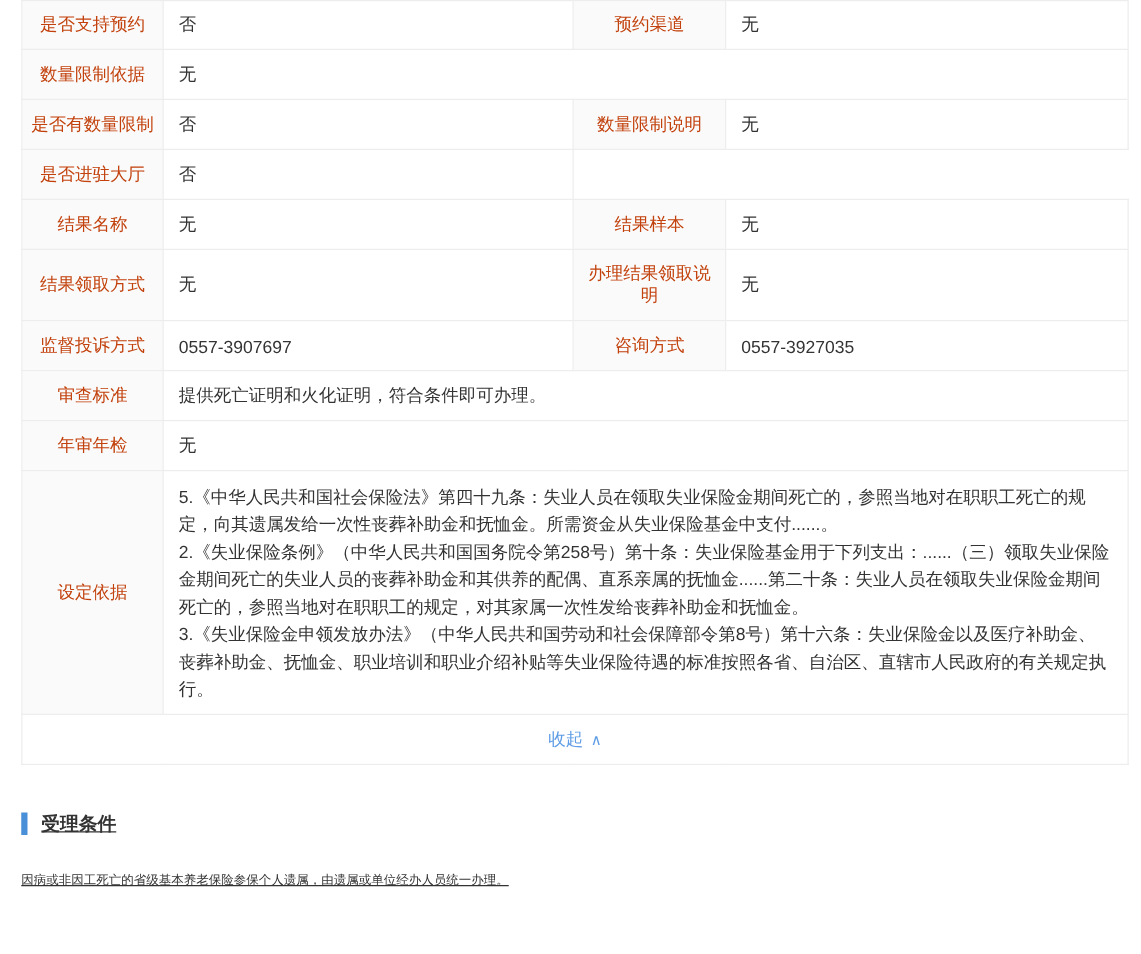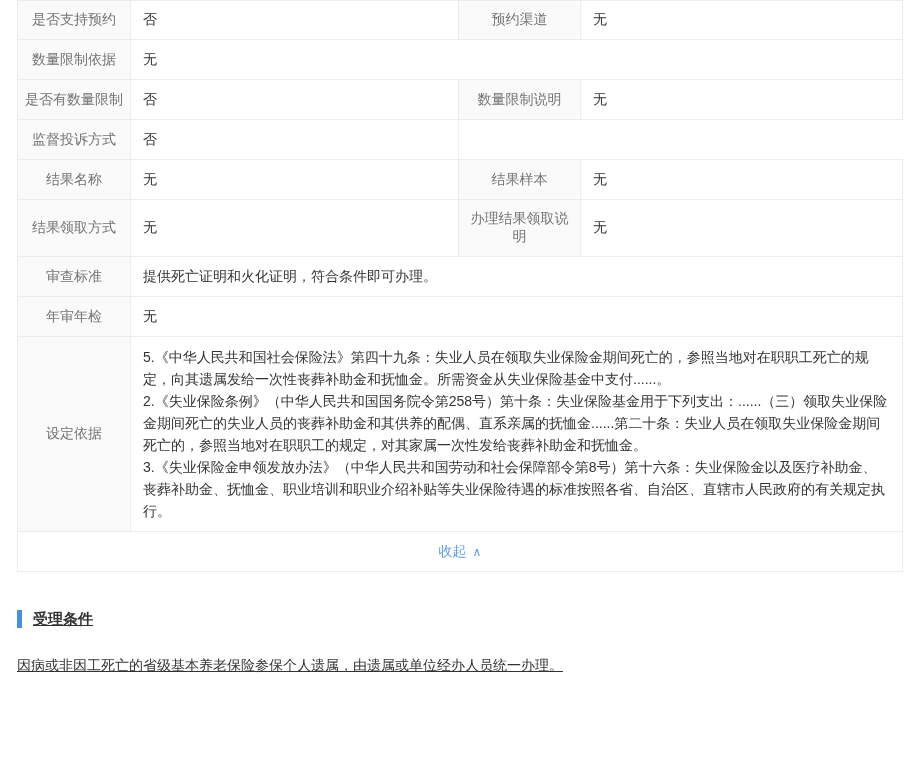--- a/index.html
+++ b/index.html
@@ -24,21 +24,21 @@
     border: 1px solid #ededed;
     height: 40px;
     vertical-align: middle;
     color: #333333;
   }
   .info-table tr.first-row td { height: 38px; }
   .info-table td.cell-label {
     background: #fafafa;
     text-align: center;
     padding: 10px 6px;
-    color: #737373;
+    color: #c2410c;
   }
   .info-table td.cell-value {
     background: #ffffff;
     text-align: left;
     padding: 10px 10px 10px 12px;
   }
   
   .info-table td.no-bottom { border-bottom-style: none; }
   
   .info-table td.cell-phantom { border: none; background: #ffffff; }
@@ -85,21 +85,21 @@
     display: inline-block;
   }
   .section-header .section-title {
     font-size: 15px;
     font-weight: bold;
     color: #333333;
     margin-left: 11px;
   }
   .section-body {
     margin-top: 26px;
-    font-size: 14px;
+    font-size: 10px;
     color: #333333;
     line-height: 20px;
   }
 
   col.c-label1 { width: 113px; }
   col.c-value1 { width: 328px; }
   col.c-label2 { width: 122px; }
   col.c-value2 { width: 322px; }
 </style>
 </head>
@@ -125,35 +125,41 @@
         <td class="cell-label">数量限制依据</td>
         <td class="cell-value no-bottom" colspan="3">无</td>
       </tr>
       <tr>
         <td class="cell-label">是否有数量限制</td>
         <td class="cell-value">否</td>
         <td class="cell-label">数量限制说明</td>
         <td class="cell-value">无</td>
       </tr>
       <tr>
-        <td class="cell-label">监督投诉方式</td>
+        <td class="cell-label">是否进驻大厅</td>
         <td class="cell-value">否</td>
         <td class="cell-phantom" colspan="2"></td>
       </tr>
       <tr>
         <td class="cell-label">结果名称</td>
         <td class="cell-value">无</td>
         <td class="cell-label">结果样本</td>
         <td class="cell-value">无</td>
       </tr>
       <tr>
         <td class="cell-label">结果领取方式</td>
         <td class="cell-value">无</td>
         <td class="cell-label">办理结果领取说明</td>
         <td class="cell-value">无</td>
+      </tr>
+      <tr>
+        <td class="cell-label">监督投诉方式</td>
+        <td class="cell-value">0557-3907697</td>
+        <td class="cell-label">咨询方式</td>
+        <td class="cell-value">0557-3927035</td>
       </tr>
       <tr>
         <td class="cell-label">审查标准</td>
         <td class="cell-value" colspan="3">提供死亡证明和火化证明，符合条件即可办理。</td>
       </tr>
       <tr>
         <td class="cell-label">年审年检</td>
         <td class="cell-value" colspan="3">无</td>
       </tr>
       <tr>

